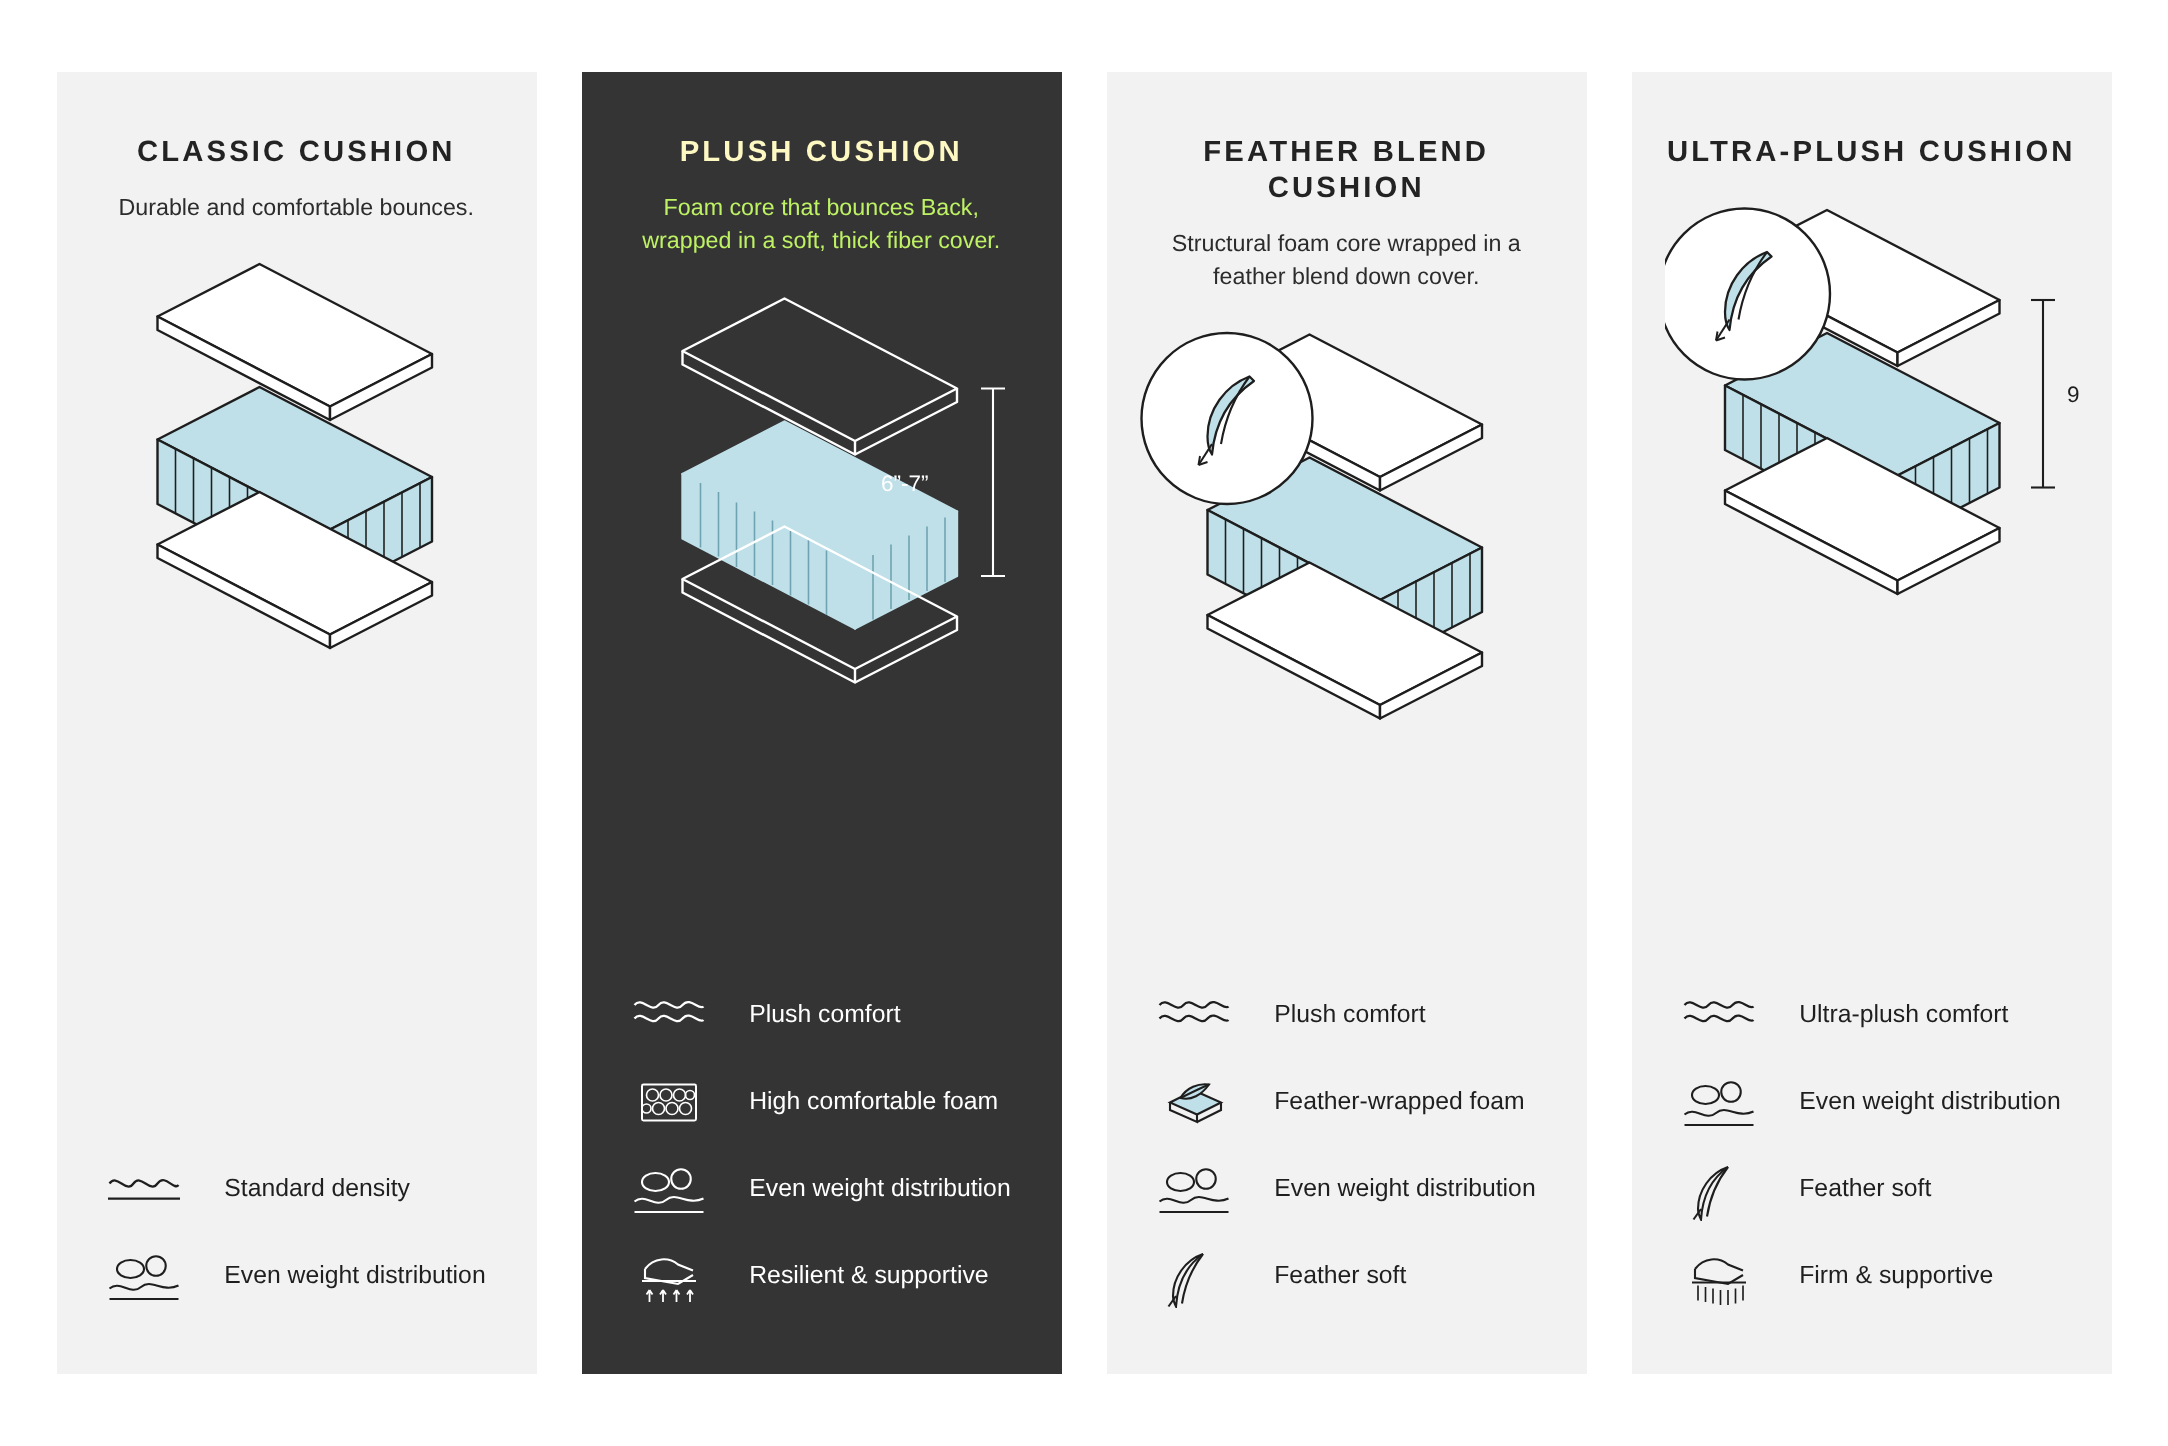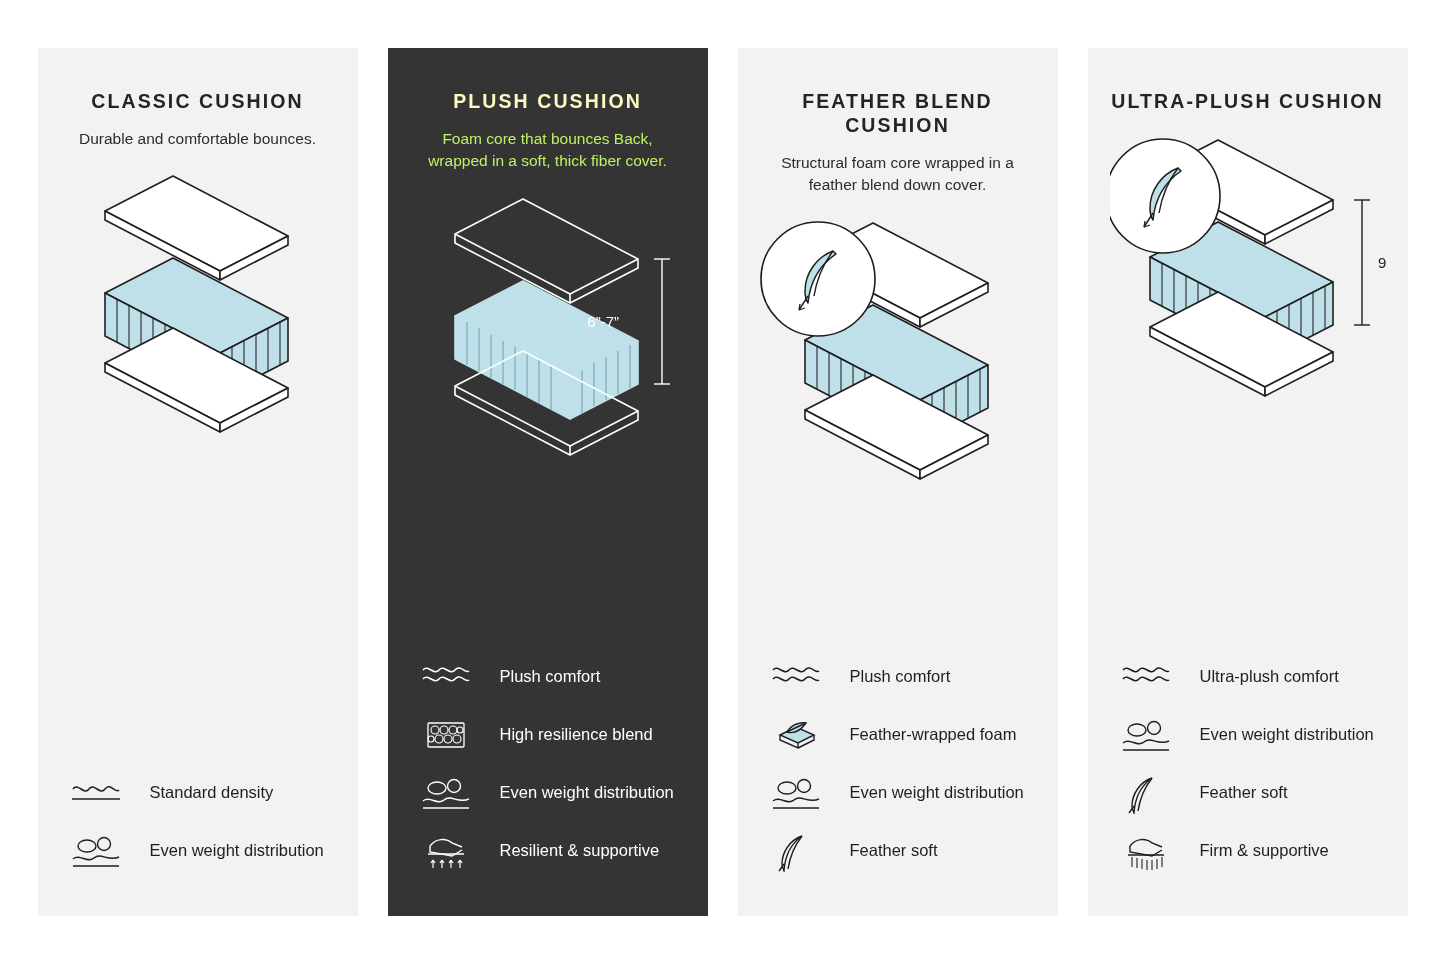--- a/index.html
+++ b/index.html
@@ -243,21 +243,21 @@
                 <circle cx="24" cy="15" r="4"></circle>
                 <circle cx="33" cy="15" r="4"></circle>
               <circle cx="19" cy="24" r="4"></circle>
                 <circle cx="28" cy="24" r="4"></circle>
                 <circle cx="37" cy="24" r="4"></circle>
               <circle cx="40" cy="15" r="3"></circle>
                 <circle cx="11" cy="24" r="3"></circle>
             </g>
           </svg>
         </span>
-        <span class="feature-label">High resilience blend</span>
+        <span class="feature-label">High comfortable foam</span>
       </div>
       <div class="feature">
         <span class="feature-icon">
           <svg width="52" height="40" viewBox="0 0 52 40" fill="none" stroke="#ffffff" stroke-width="1.4">
             <ellipse cx="17" cy="15" rx="9" ry="6"></ellipse>
             <circle cx="34" cy="13" r="6.5"></circle>
             <path d="M3 28c7-6 14 5 21-1s14 4 25-1"></path>
             <line x1="3" y1="35" x2="49" y2="35"></line>
           </svg>
         </span>

